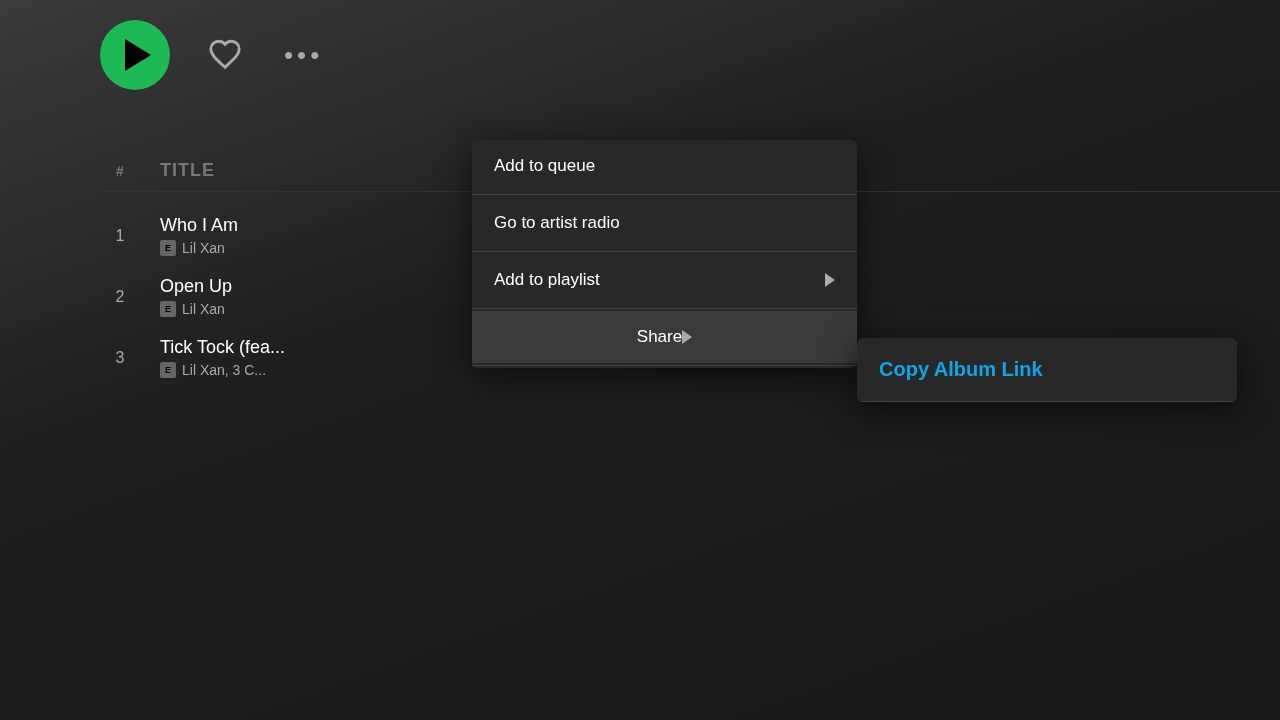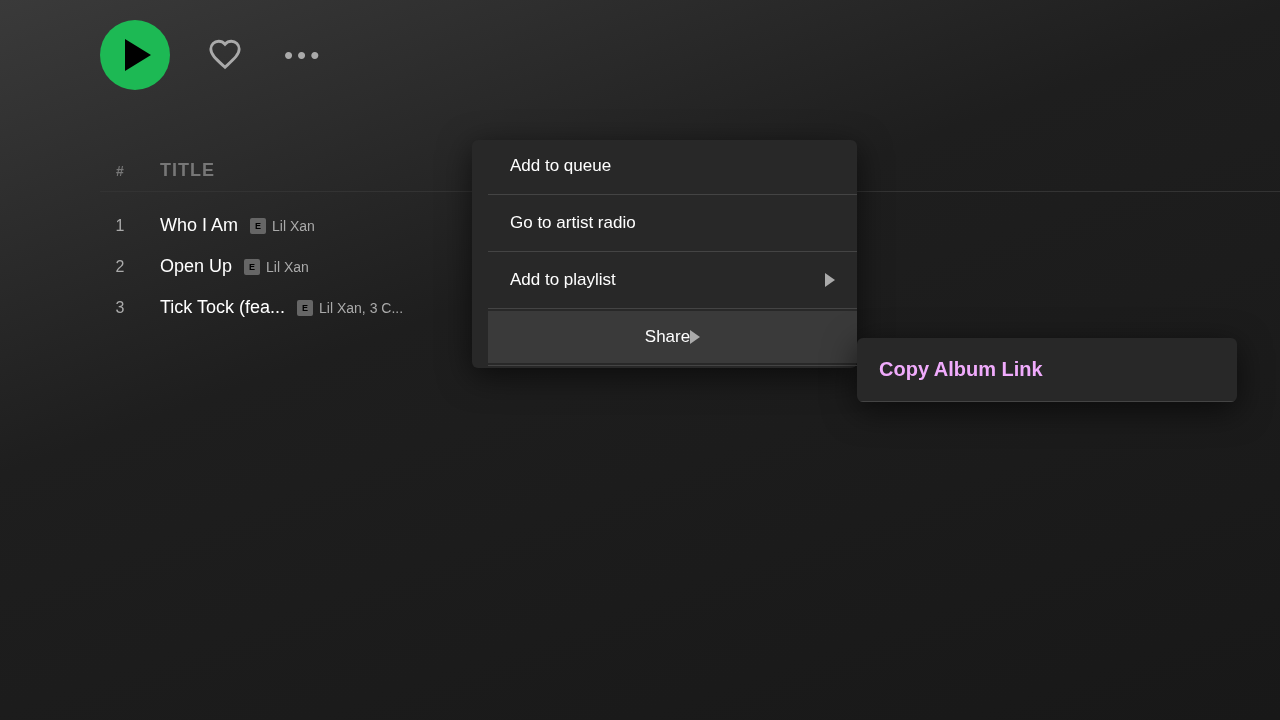--- a/index.html
+++ b/index.html
@@ -133,22 +133,22 @@
 
     .track-num {
       width: 40px;
       text-align: center;
       color: #aaa;
       font-size: 16px;
     }
 
     .track-info {
       display: flex;
-      flex-direction: row;
-      gap: 12px;
+      flex-direction: column;
+      gap: 4px;
     }
 
     .track-name {
       font-size: 18px;
       font-weight: 500;
       color: #fff;
     }
 
     .track-artist {
       display: flex;
@@ -175,21 +175,20 @@
     .context-menu {
       position: absolute;
       top: 140px;
       left: 472px;
       width: 385px;
       background: #282828;
       border-radius: 6px;
       overflow: visible;
       box-shadow: 0 8px 32px rgba(0,0,0,0.6);
       z-index: 100;
-      padding-left: 16px;
     }
 
     .menu-item {
       padding: 16px 22px;
       font-size: 17px;
       font-weight: 500;
       color: #fff;
       cursor: pointer;
       display: flex;
       align-items: center;
@@ -227,21 +226,21 @@
       border-radius: 6px;
       overflow: hidden;
       box-shadow: 0 8px 32px rgba(0,0,0,0.6);
       z-index: 101;
     }
 
     .submenu-item {
       padding: 20px 22px;
       font-size: 20px;
       font-weight: 600;
-      color: #f0abfc;
+      color: #0ea5e9;
       cursor: pointer;
     }
 
     .submenu-divider {
       height: 1px;
       background: #444;
     }
   </style>
 </head>
 <body>

